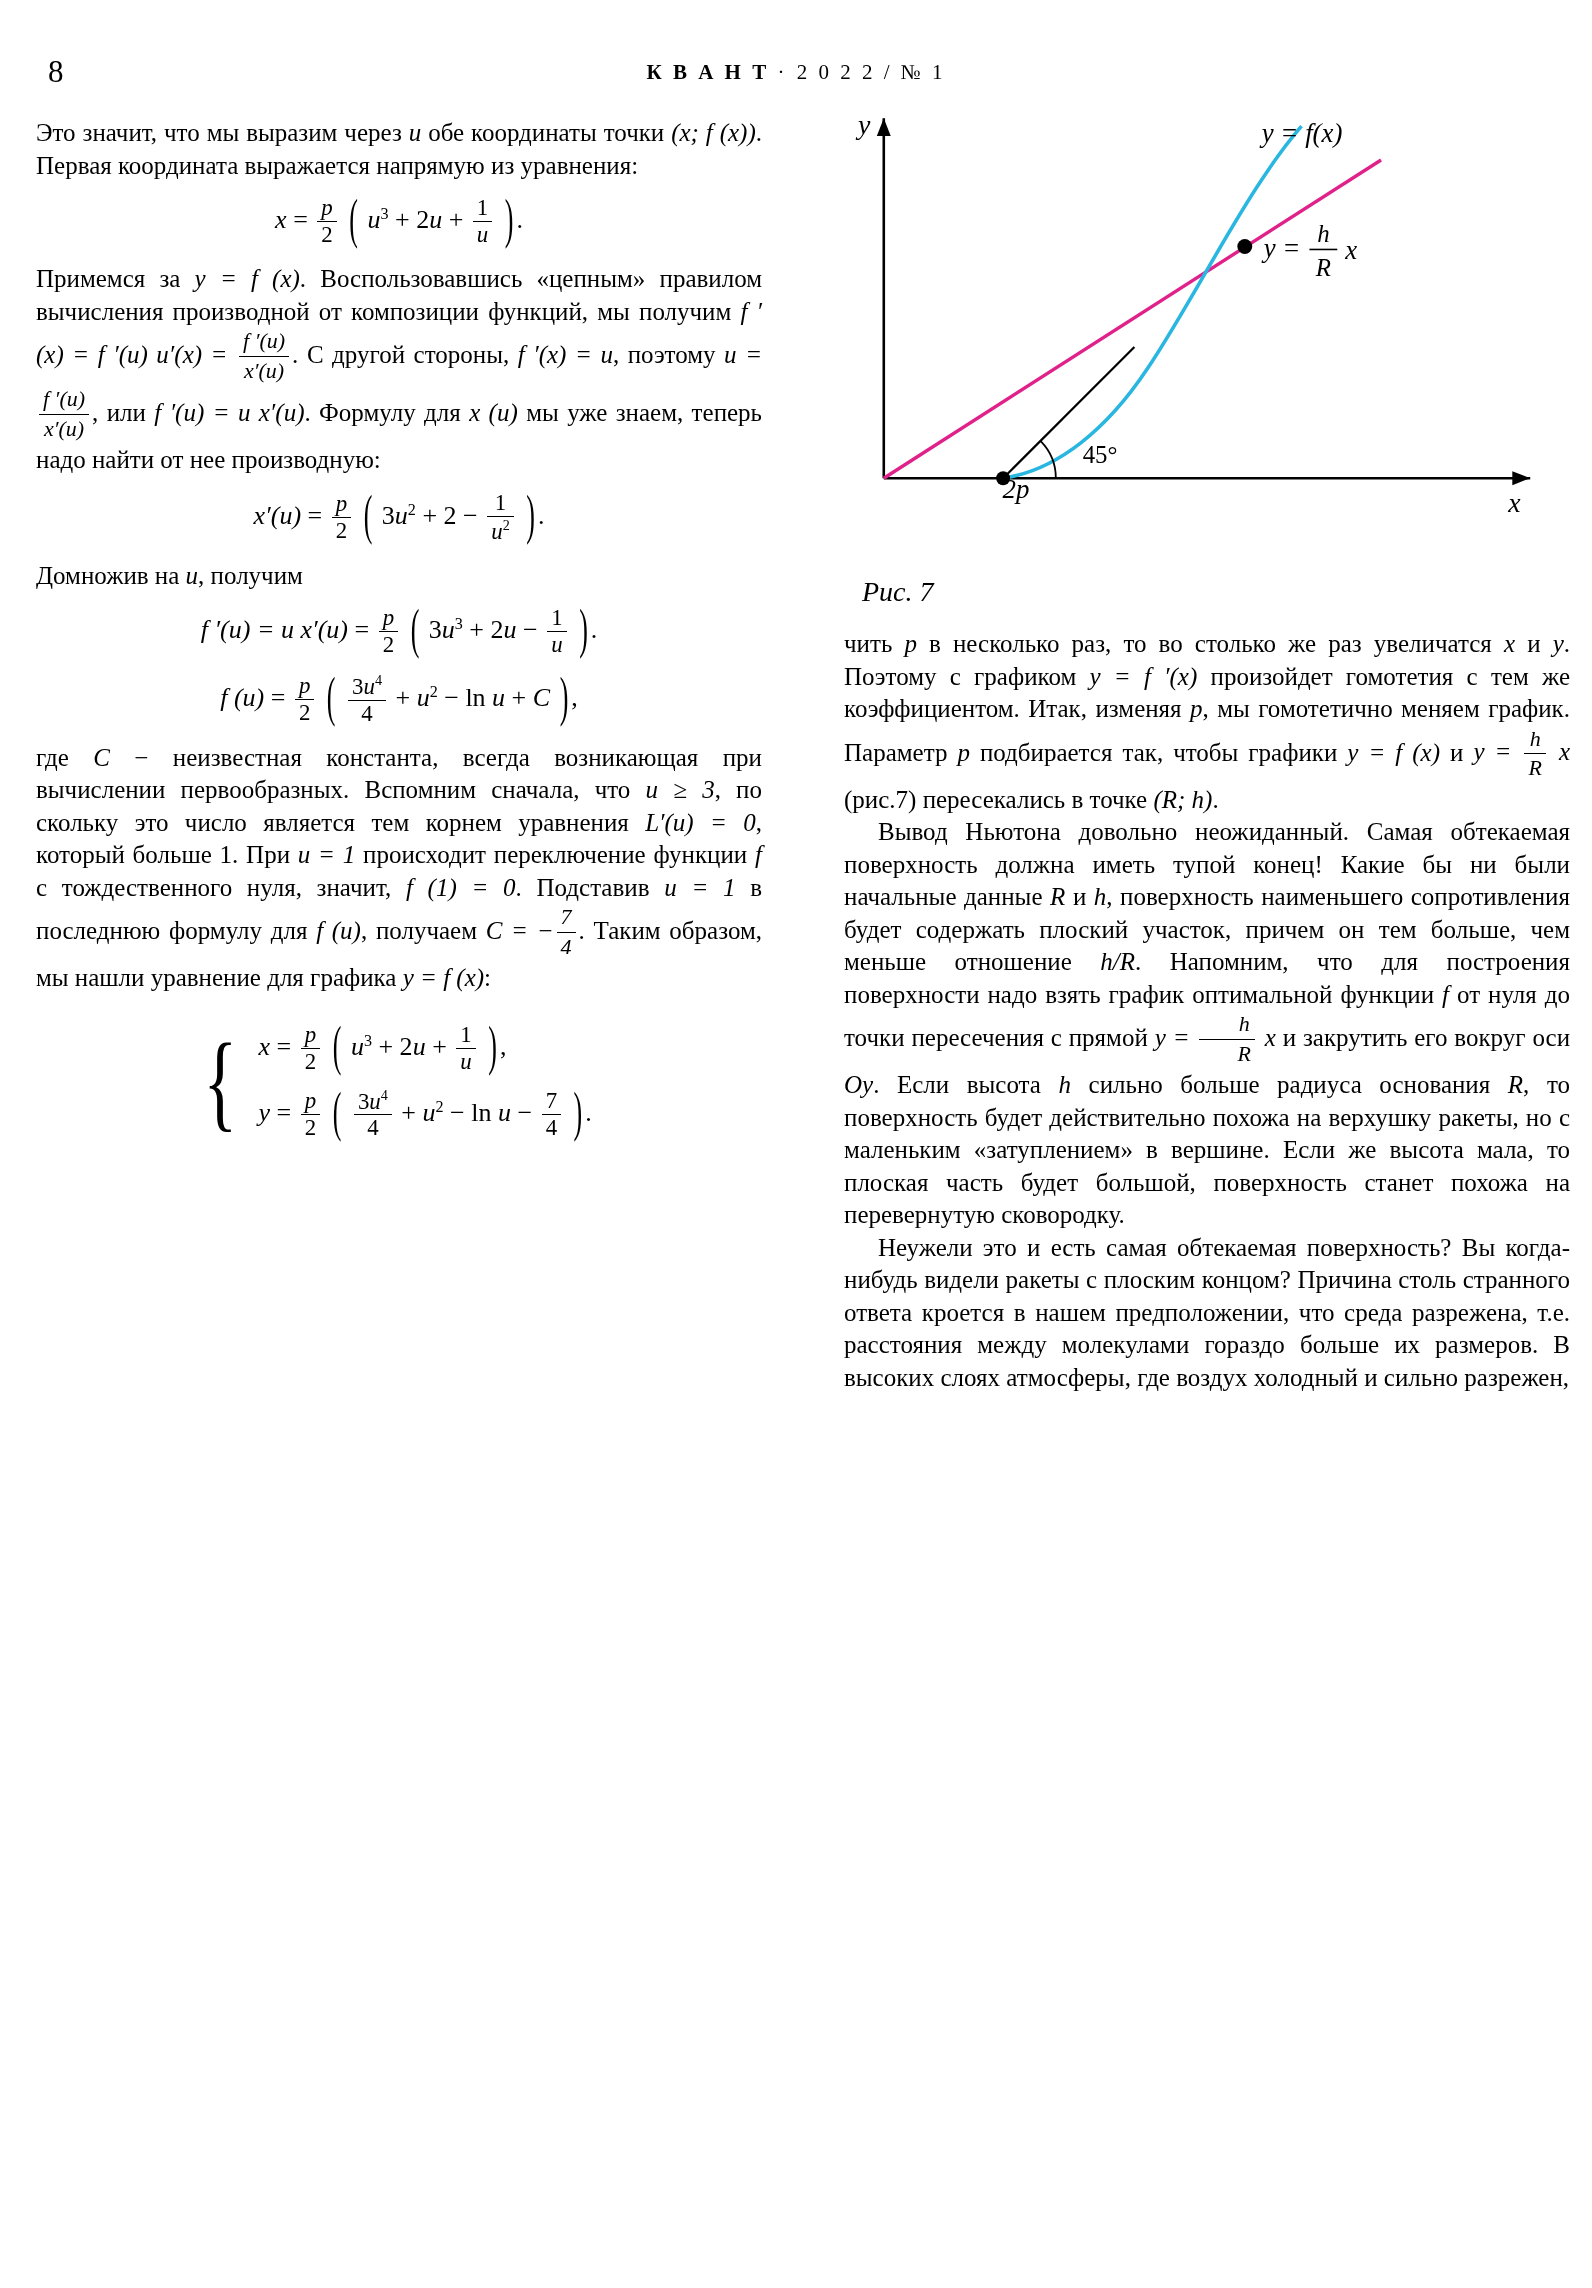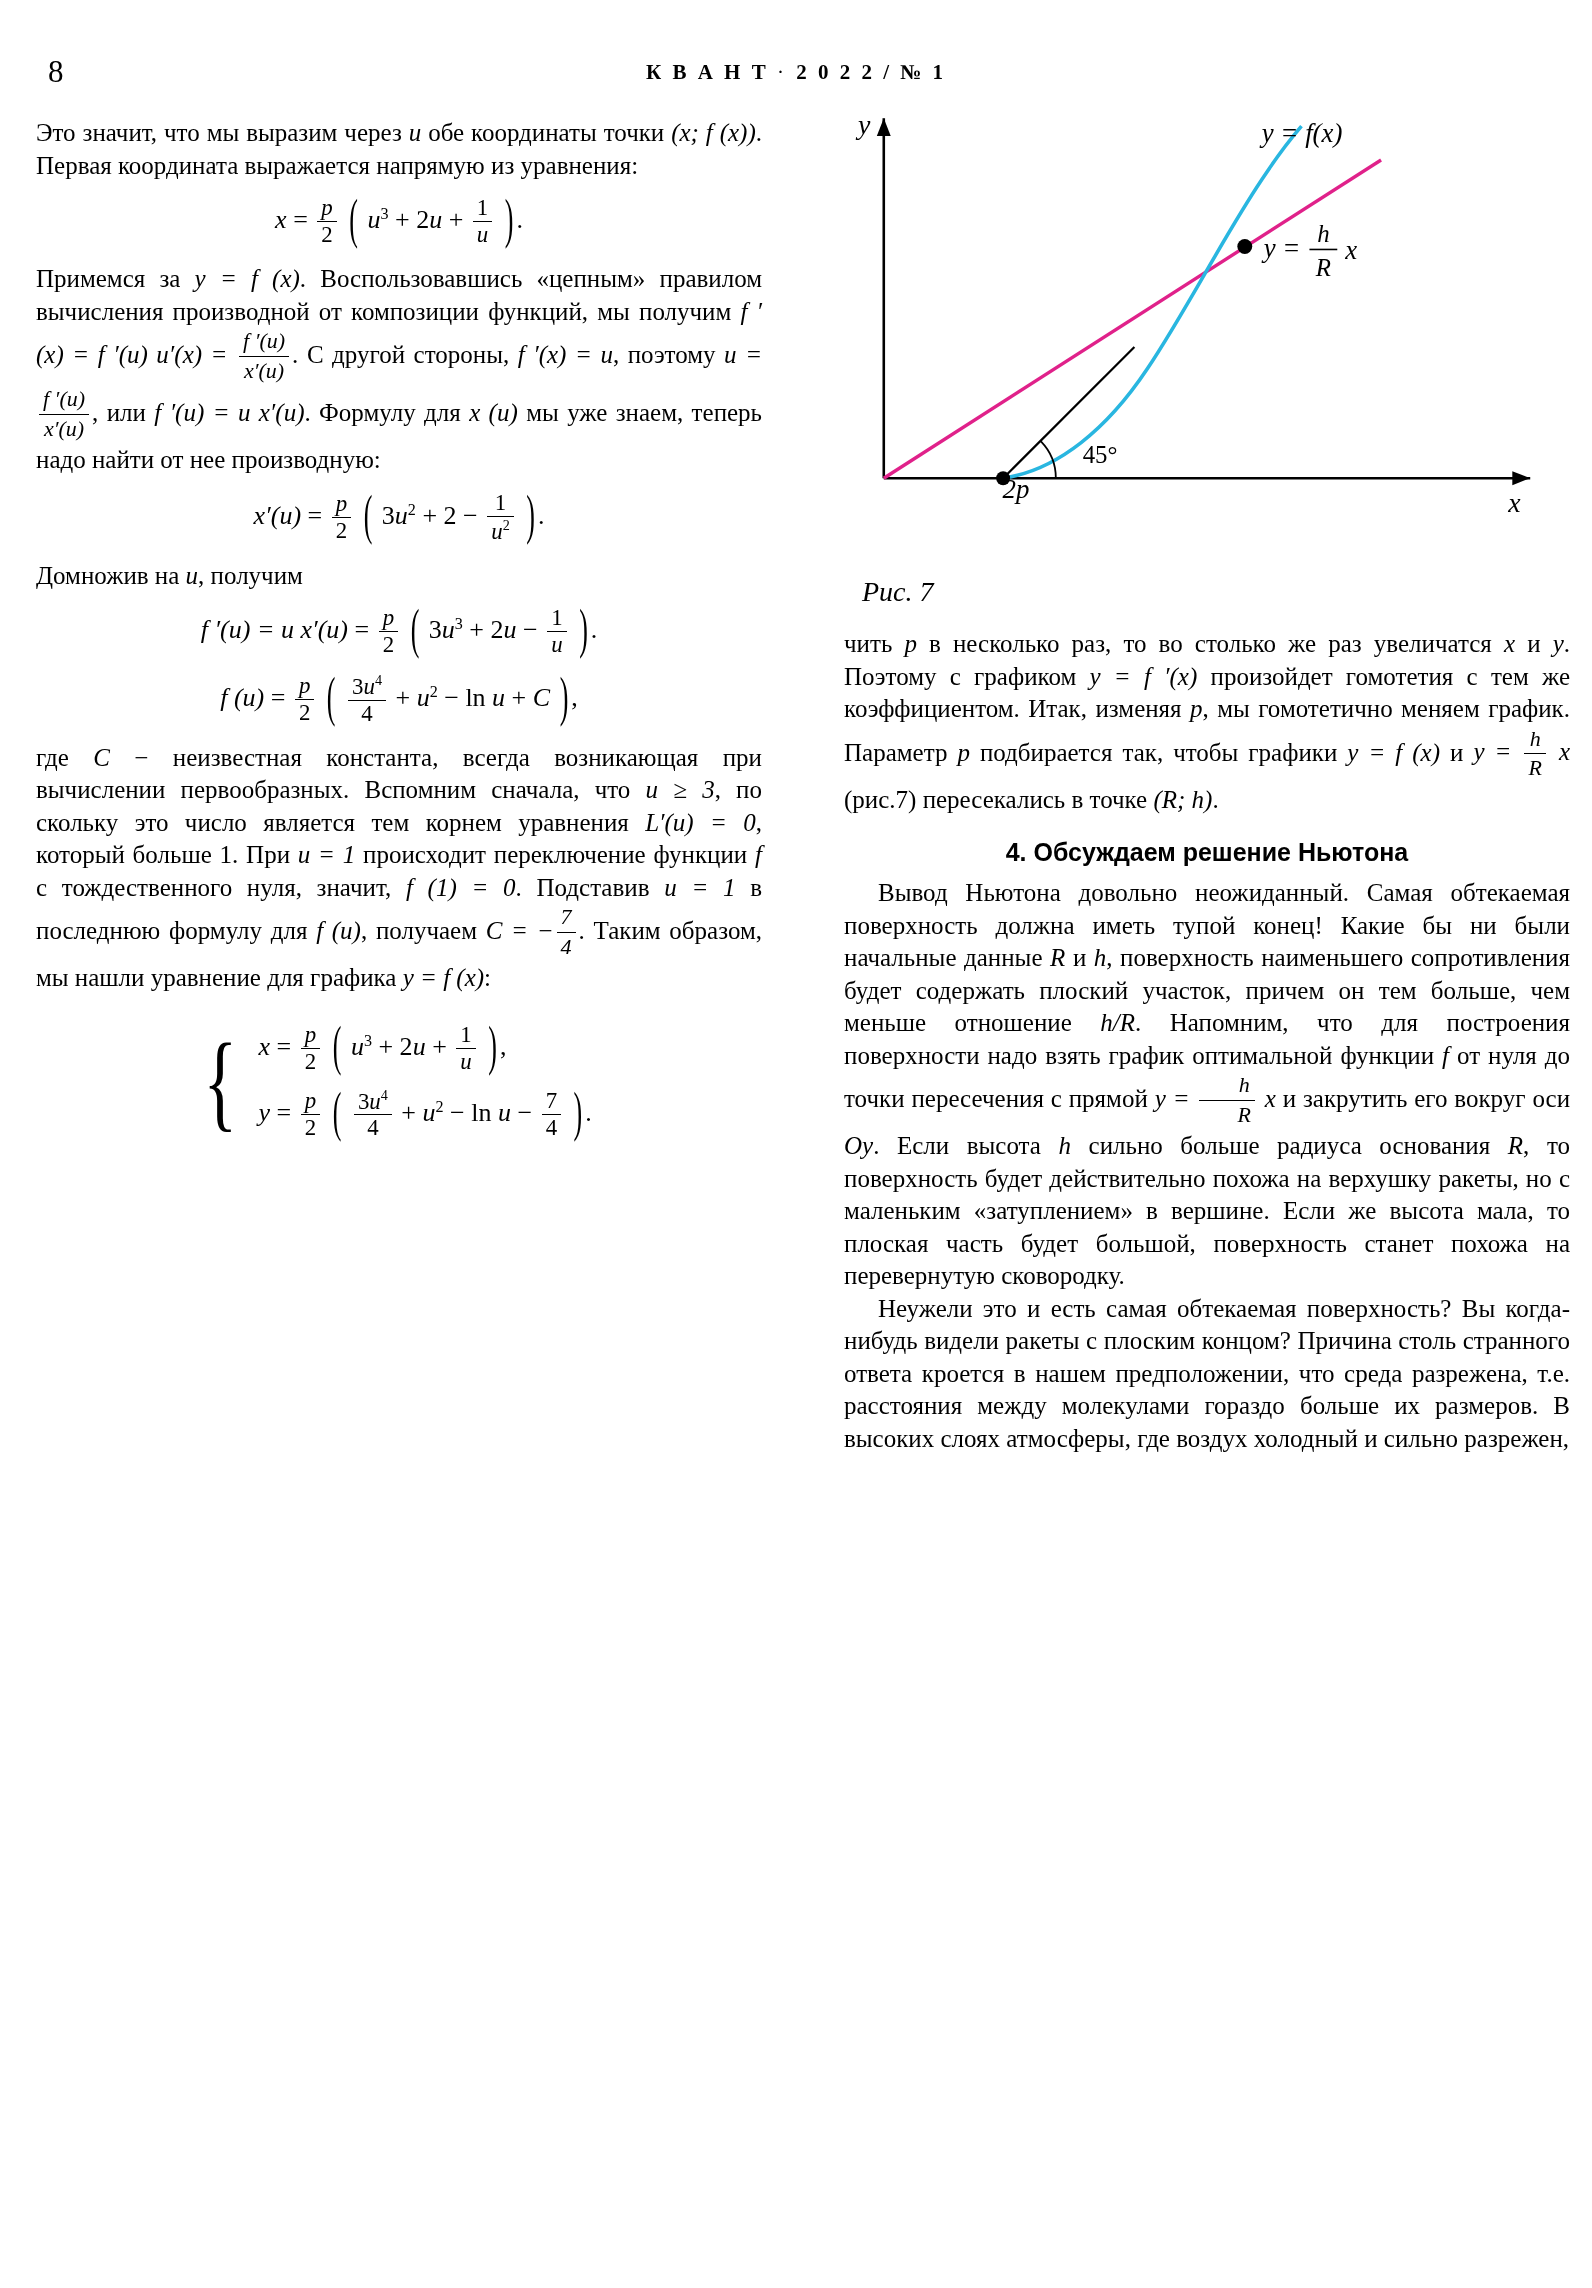--- a/index.html
+++ b/index.html
@@ -42,21 +42,21 @@
     left: 0;
     top: 30px;
     width: 1592px;
     text-align: center;
     font-family: "Liberation Serif", serif;
     font-size: 21px;
     letter-spacing: 3px;
     font-weight: bold;
   }
   .running-head .sep { font-weight: normal; letter-spacing: 4px; }
-  .running-head .issue { font-weight: bold; letter-spacing: 3px; }
+  .running-head .issue { font-weight: normal; letter-spacing: 3px; }
 
   
   .col {
     position: absolute;
     top: 117px;
     width: 726px;
   }
   .col-left { left: 36px; }
   .col-right { left: 844px; }
 
@@ -289,21 +289,20 @@
     <p>
       чить <span class="im">p</span> в несколько раз, то во столько же раз
       увеличатся <span class="im">x</span> и <span class="im">y</span>. Поэтому с графиком
       <span class="im">y = f ′(x)</span> произойдет гомотетия с тем же
       коэффициентом. Итак, изменяя <span class="im">p</span>, мы го​мотетично меняем график. Параметр <span class="im">p</span> под​бирается так, чтобы графики
       <span class="im">y = f (x)</span> и
       <span class="im">y = <span class="frac"><span class="num">h</span><span class="den">R</span></span> x</span>
       (рис.7) пересекались в точке <span class="im">(R; h)</span>.
     </p>
 
-    <h2 class="section">4. Обсуждаем решение Ньютона</h2>
 
     <p class="indent">
       Вывод Ньютона довольно неожиданный.
       Самая обтекаемая поверхность должна
       иметь тупой конец! Какие бы ни были
       начальные данные <span class="im">R</span> и <span class="im">h</span>, поверхность
       наименьшего сопротивления будет содер​жать плоский участок, причем он тем
       больше, чем меньше отношение <span class="im">h/R</span>. На​помним, что для построения поверхности
       надо взять график оптимальной функции
       <span class="im">f</span> от нуля до точки пересечения с прямой

